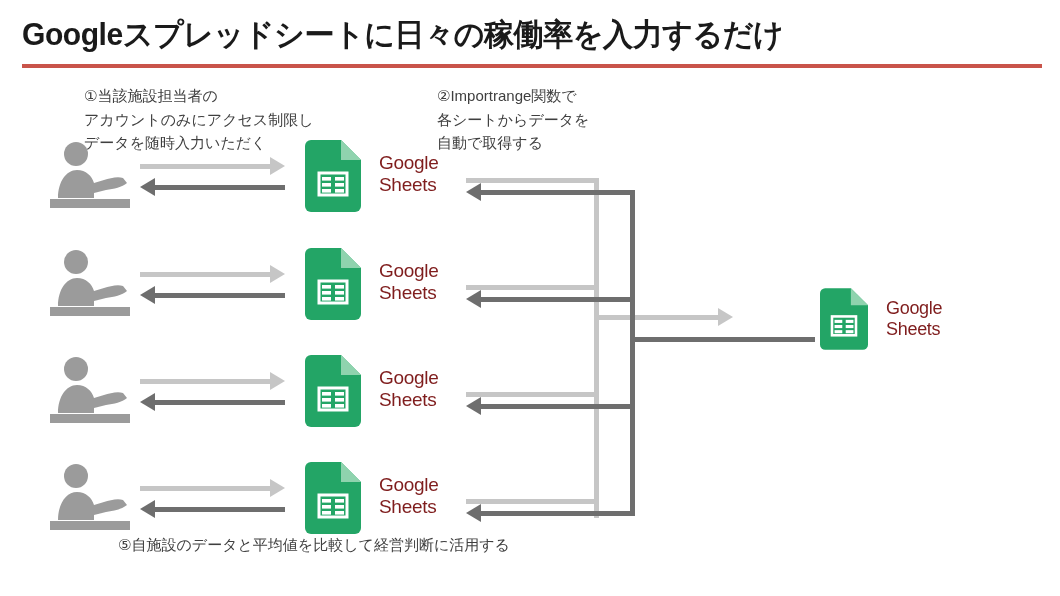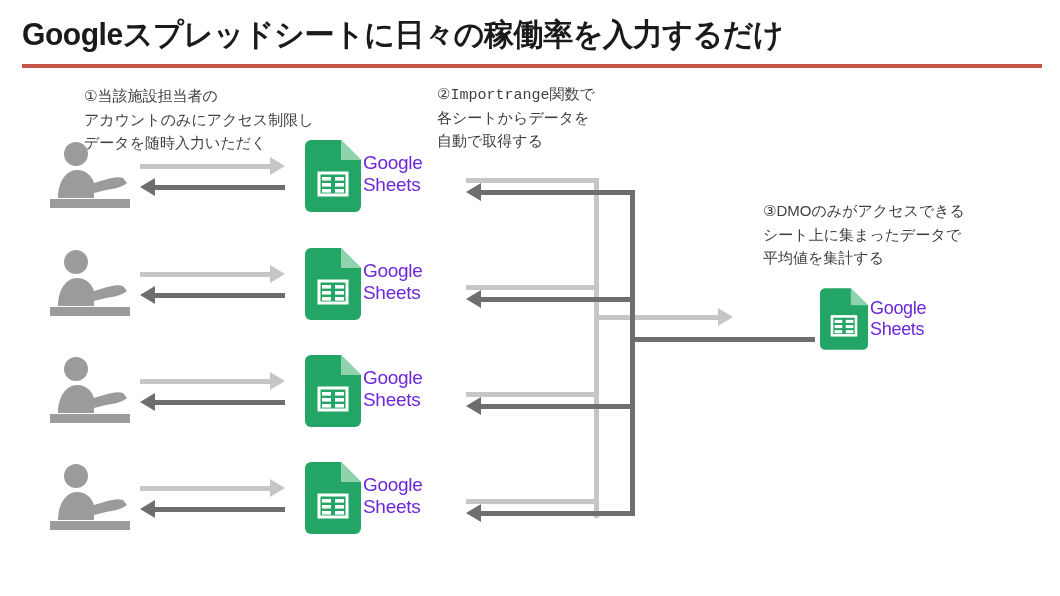--- a/index.html
+++ b/index.html
@@ -24,43 +24,43 @@
     background:#c9544a;
   }
 
   
   .annot{
     position:absolute;
     font-size:15px;color:#3f3f3f;line-height:1.58;
     white-space:pre-line;
   }
   #annot1{left:84px;top:84px;}
-  #annot2{left:437px;top:84px;font-family:Liberation Mono, monospace;}
+  #annot2{left:437px;top:84px;}
   #annot3{left:763px;top:199px;}
   #annot4{left:672px;top:406px;}
   #annot5{left:118px;top:533px;font-size:15px;}
 
   
   #footer{
     position:absolute;left:3px;top:575px;
     font-family:"Liberation Mono","DejaVu Sans Mono",monospace;
     font-size:11px;color:#b4b4b4;letter-spacing:0.6px;
   }
 
   
   .person{position:absolute;width:92px;height:72px;}
   .person svg{display:block;width:92px;height:72px;}
 
   
   .gsheet{position:absolute;}
   .gsheet .doc{position:absolute;left:0;top:0;}
   .gsheet .wordmark{
     position:absolute;
-    font-size:19px;line-height:1.15;color:#6d28d9;
-    letter-spacing:-0.3px;white-space:pre-line;
+    font-size:19px;line-height:1.15;color:#7f1d1d;
+    letter-spacing:-0.3px;white-space:pre-line;margin-left:16px;
   }
 
   
   .hline{position:absolute;height:5px;}
   .vline{position:absolute;width:5px;}
   .light{background:#c6c6c6;}
   .dark{background:#6e6e6e;}
 
   .ah{position:absolute;width:0;height:0;}
   .ah-right-light{border-top:9px solid transparent;border-bottom:9px solid transparent;border-left:15px solid #c6c6c6;}
@@ -73,23 +73,21 @@
 
   <div id="title">Googleスプレッドシートに日々の稼働率を入力するだけ</div>
   <div id="accent-rule"></div>
 
   <div class="annot" id="annot1">①当該施設担当者の
 アカウントのみにアクセス制限し
 データを随時入力いただく</div>
   <div class="annot" id="annot2">②Importrange関数で
 各シートからデータを
 自動で取得する</div>
-  <div class="annot" id="annot3">③DMOのみがアクセスできる
-シート上に集まったデータで
-平均値を集計する</div>
+  <div class="annot" id="annot5">⑤自施設のデータと平均値を比較して経営判断に活用する</div>
 
   <div class="person" style="left:44px;top:140px;">
     <svg viewBox="0 0 92 72" xmlns="http://www.w3.org/2000/svg">
       <circle cx="32" cy="14" r="12" fill="#9b9b9b"></circle>
       <path d="M14 58 C14 42 22 30 33 30 C42 30 48 36 50 43 L60 40 C66 38 74 36 79 38 L83 43 C78 47 70 49 62 50 L50 53 L50 58 Z" fill="#9b9b9b"></path>
       <rect x="6" y="59" width="80" height="9" fill="#9b9b9b"></rect>
     </svg>
   </div>
   <div class="hline light" style="left:140px;top:164px;width:130px;"></div>
   <div class="ah ah-right-light" style="left:270px;top:157px;"></div>

